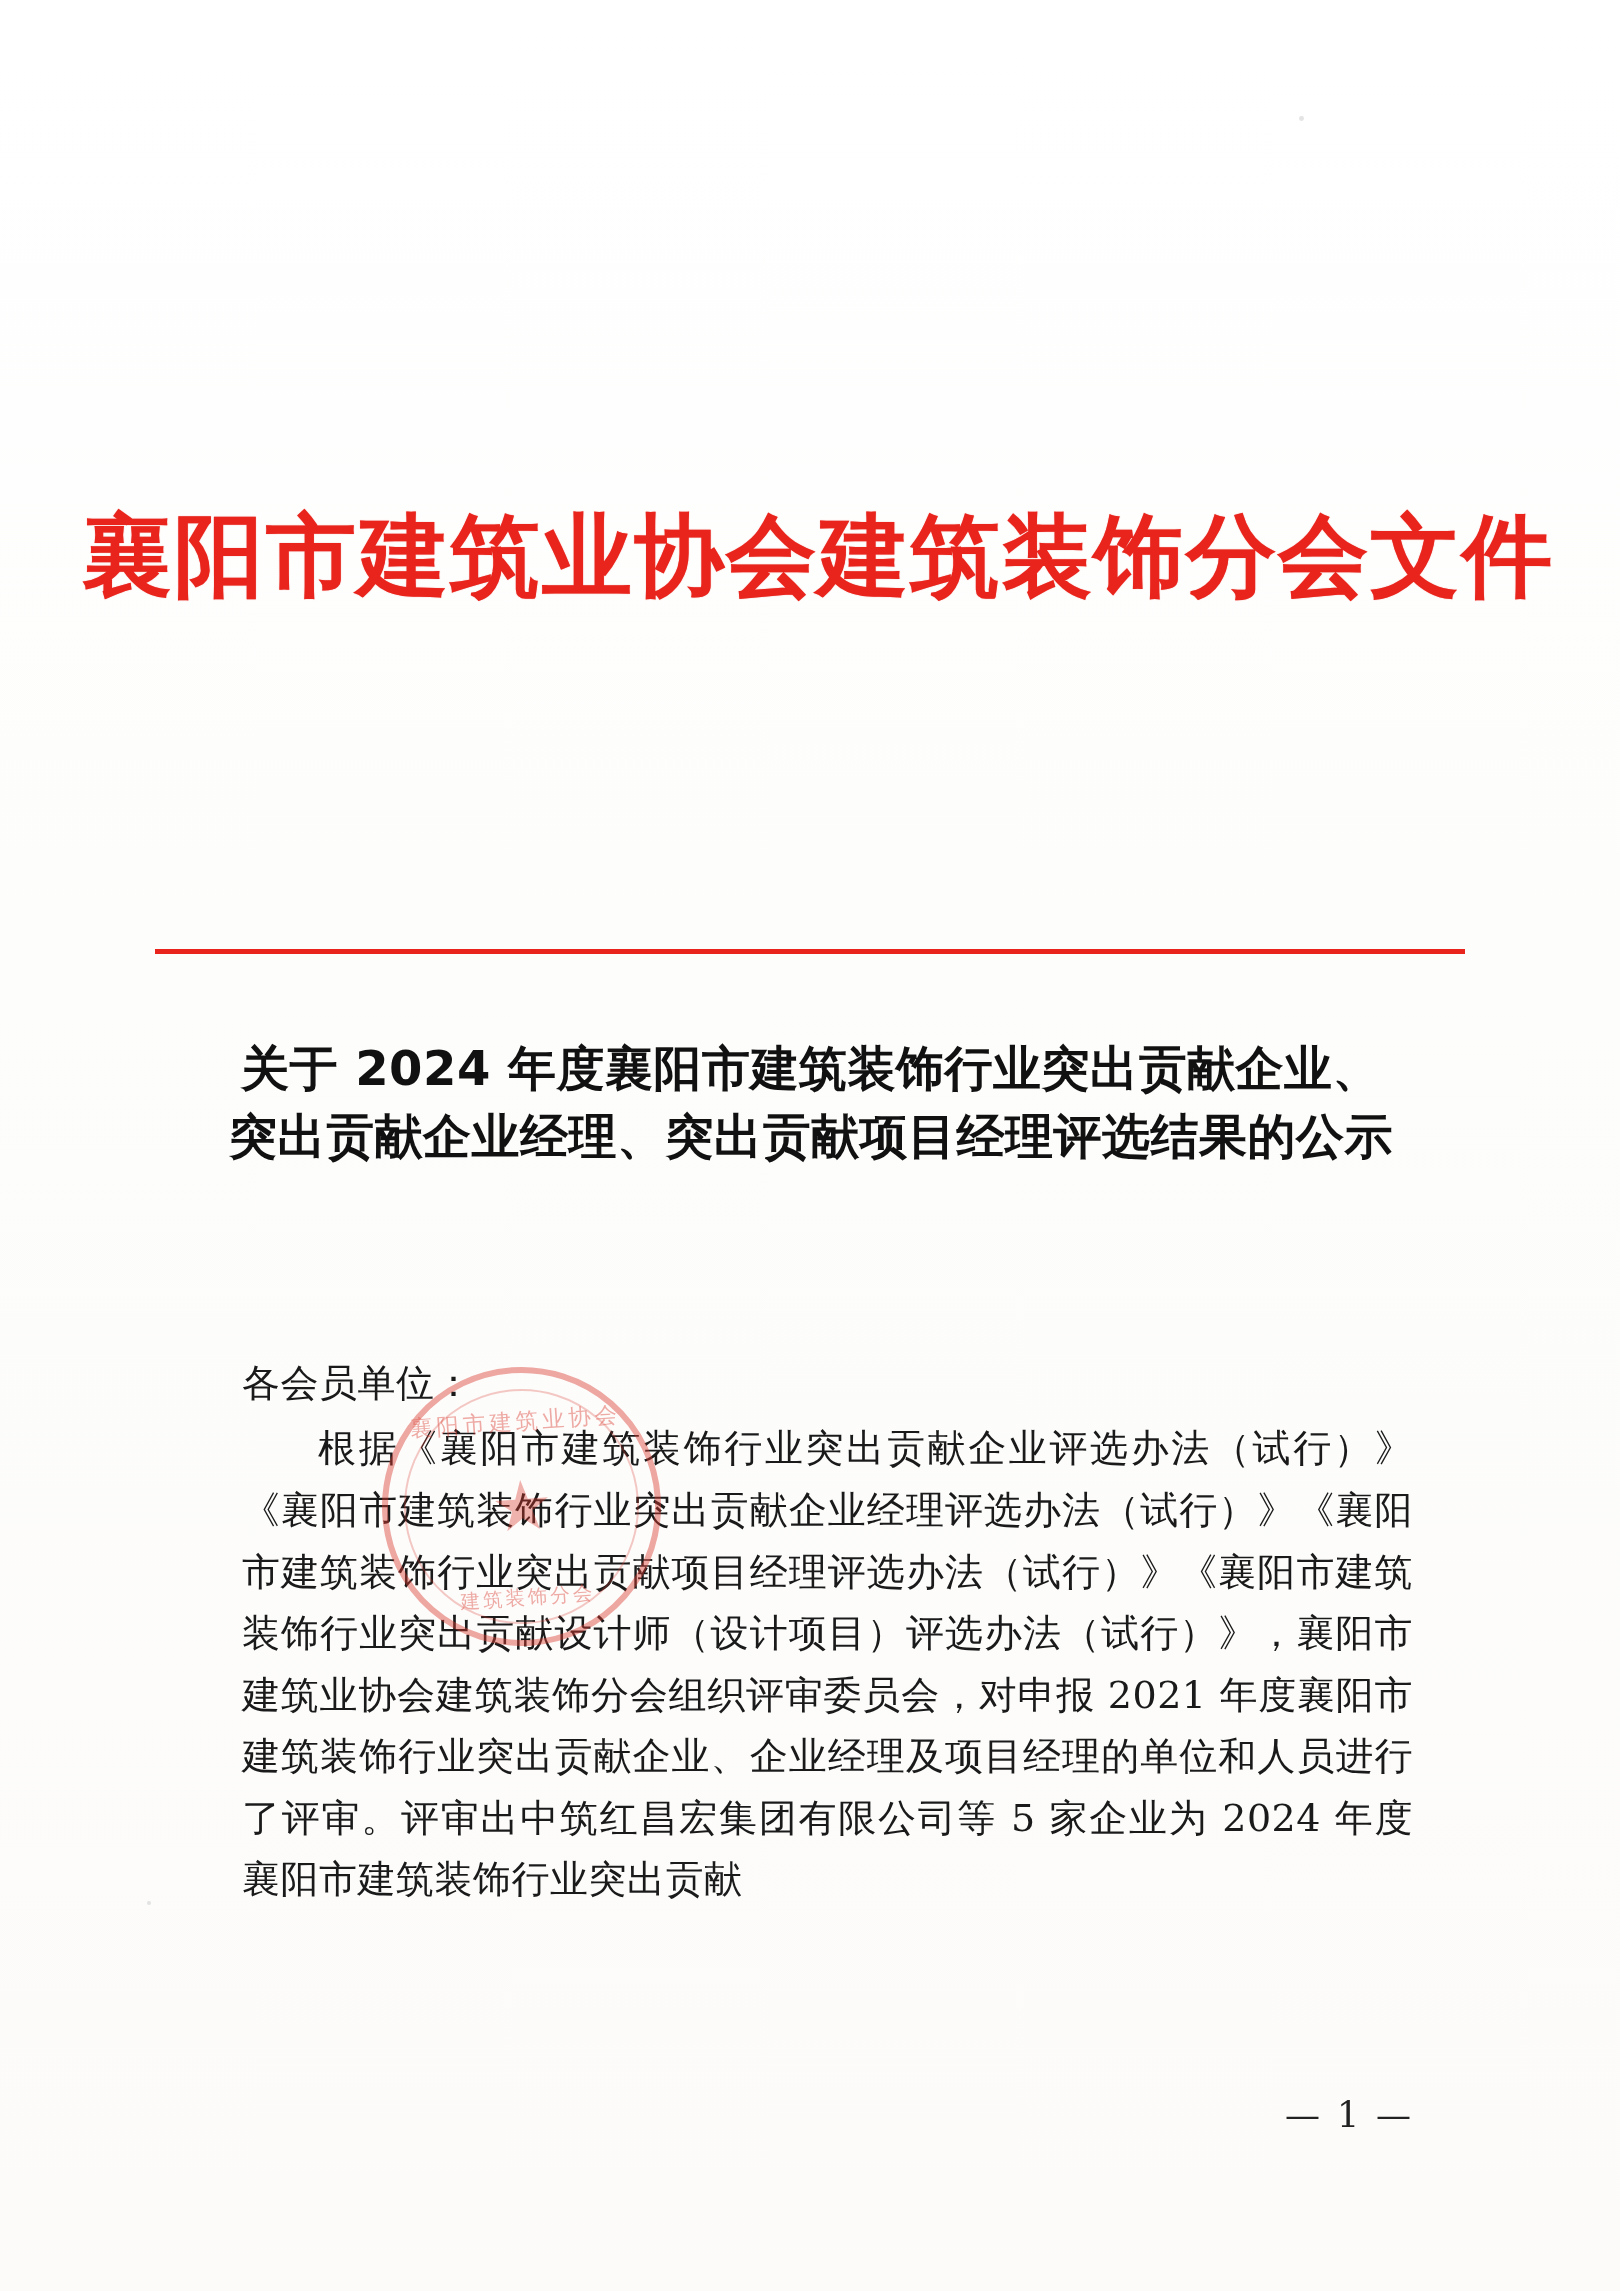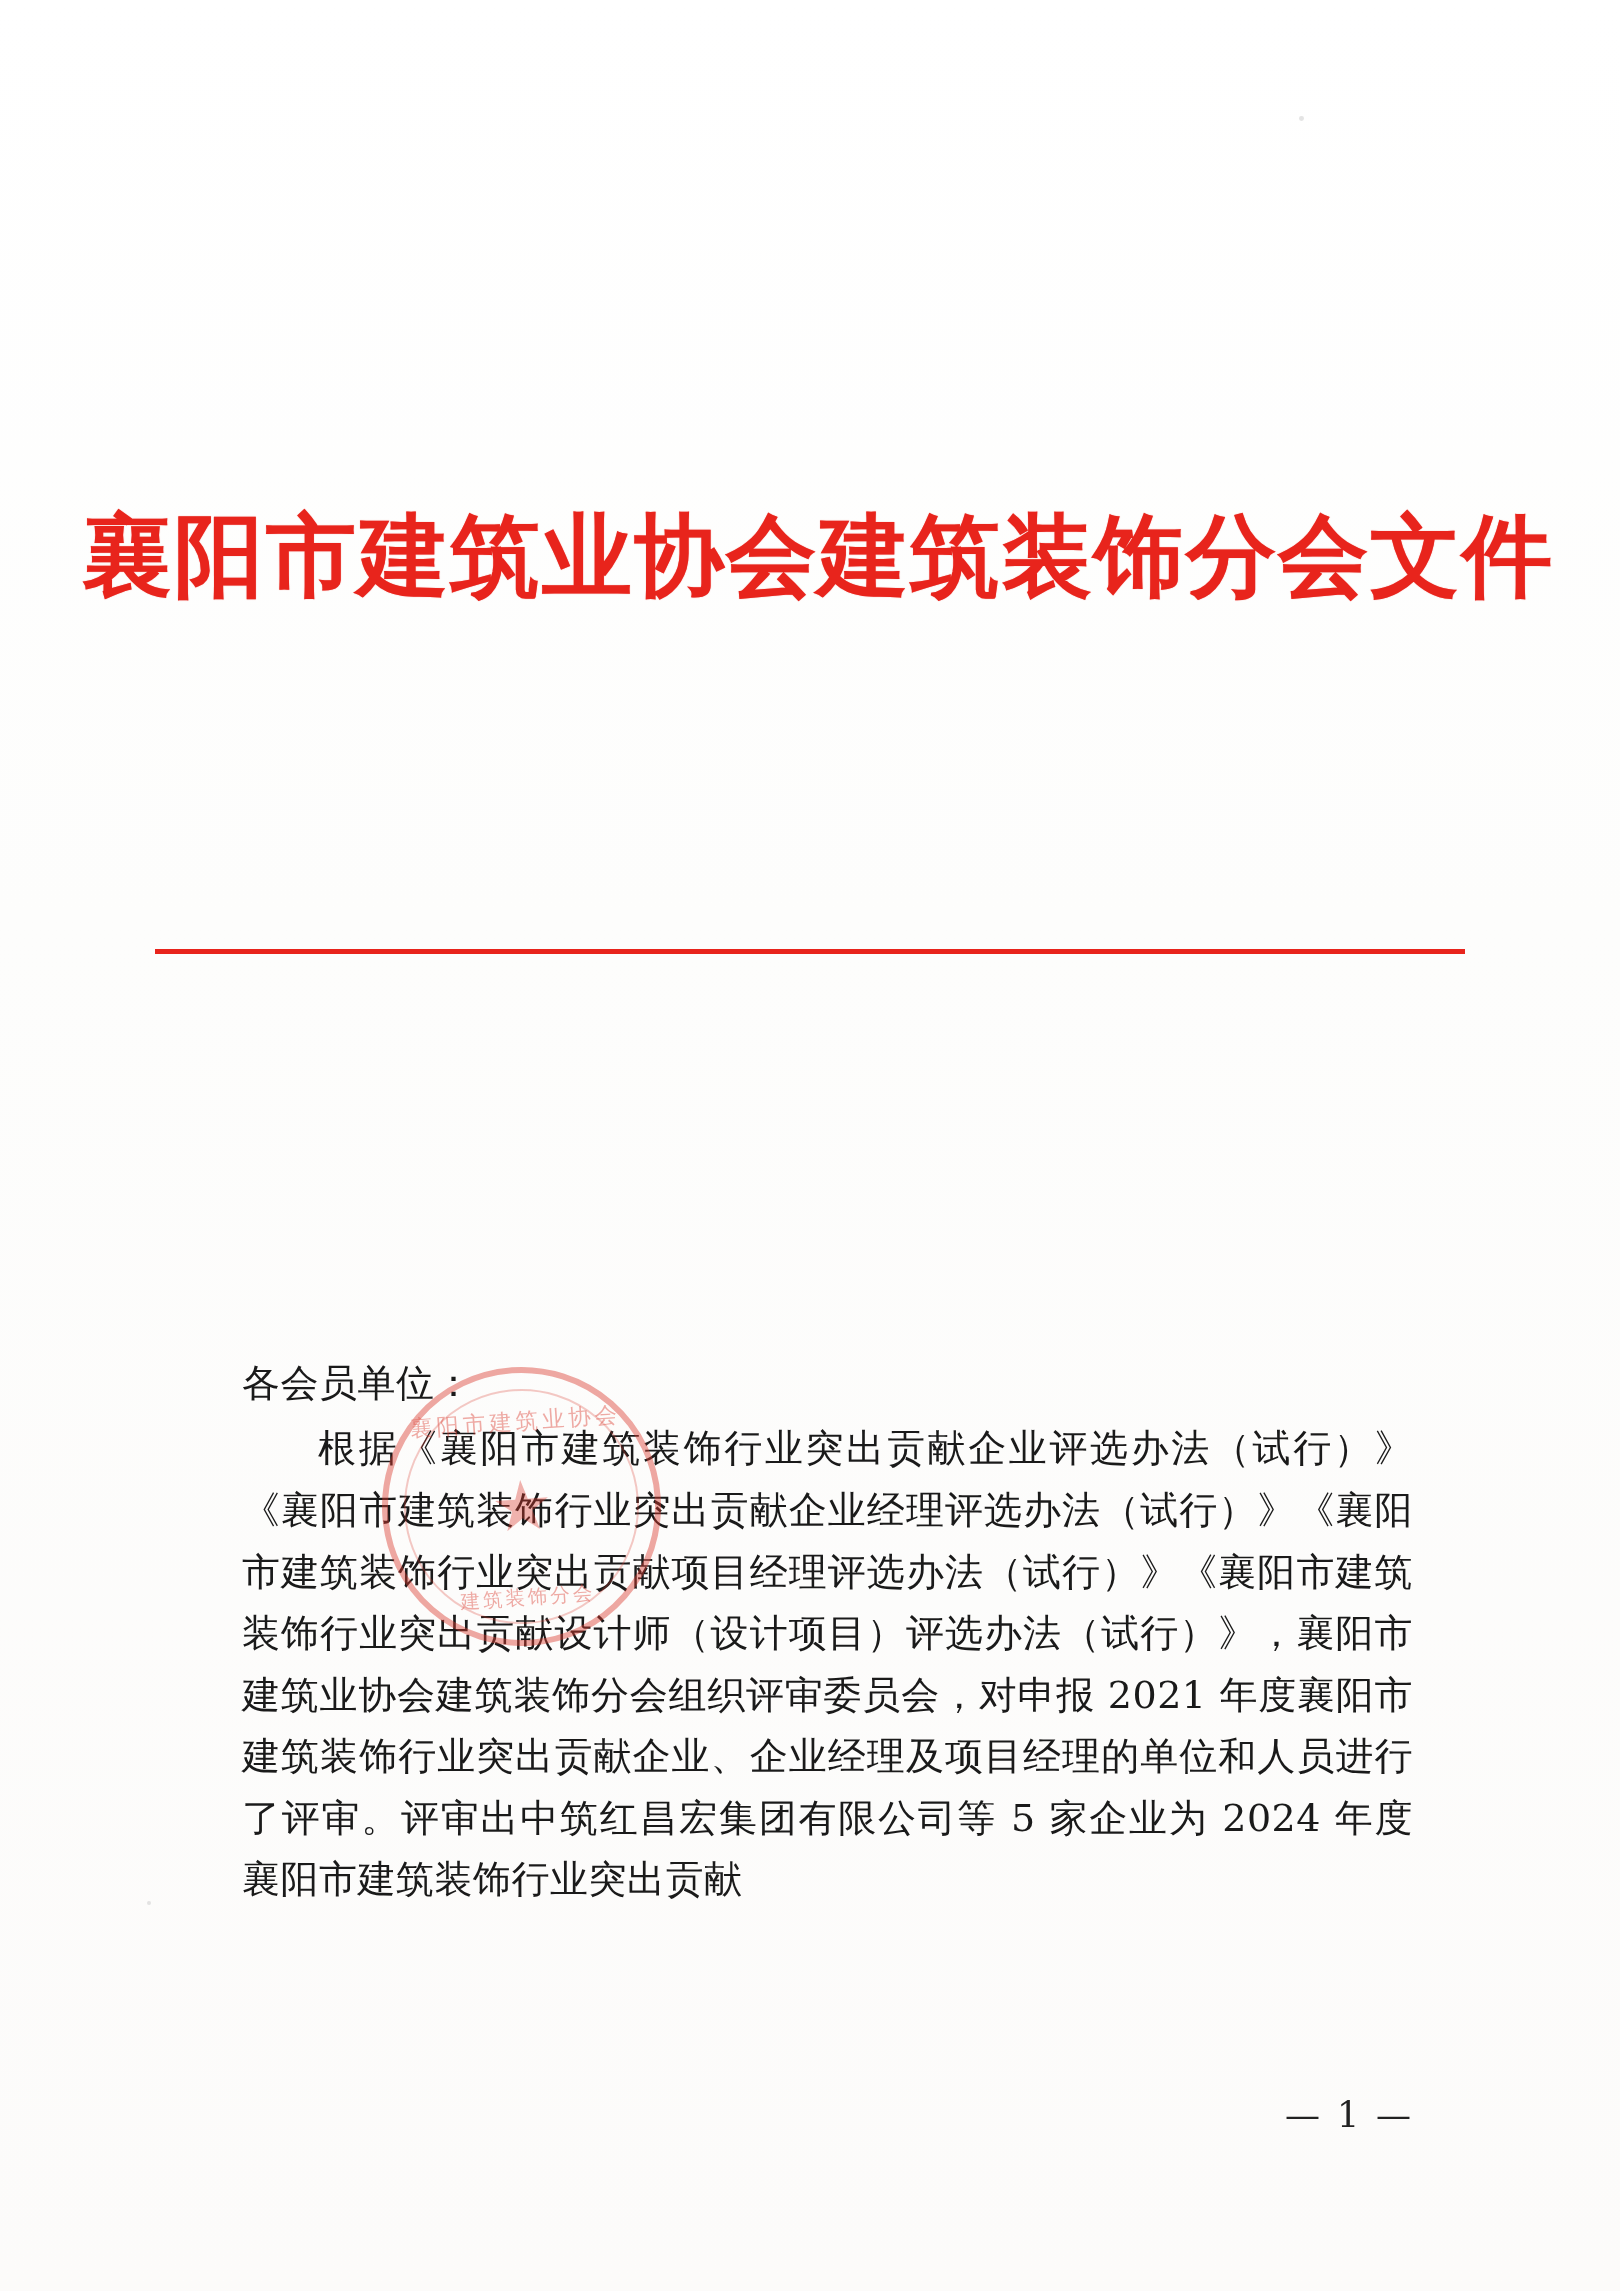--- a/index.html
+++ b/index.html
@@ -153,20 +153,21 @@
 </style>
 </head>
 <body>
 
 <div class="page">
 
   <div class="doc-header">襄阳市建筑业协会建筑装饰分会文件</div>
 
   <div class="red-rule"></div>
 
+  <div class="doc-title">关于 2024 年度襄阳市建筑装饰行业突出贡献企业、突出贡献企业经理、突出贡献项目经理评选结果的公示</div>
 
   <div class="body-block">
     <p>各会员单位：</p>
     <p class="indent2">根据《襄阳市建筑装饰行业突出贡献企业评选办法（试行）》《襄阳市建筑装饰行业突出贡献企业经理评选办法（试行）》《襄阳市建筑装饰行业突出贡献项目经理评选办法（试行）》《襄阳市建筑装饰行业突出贡献设计师（设计项目）评选办法（试行）》，襄阳市建筑业协会建筑装饰分会组织评审委员会，对申报 2021 年度襄阳市建筑装饰行业突出贡献企业、企业经理及项目经理的单位和人员进行了评审。评审出中筑红昌宏集团有限公司等 5 家企业为 2024 年度襄阳市建筑装饰行业突出贡献</p>
   </div>
 
   <div class="seal">
     <div class="seal-text-top">襄阳市建筑业协会</div>
     <div class="seal-star">★</div>
     <div class="seal-text-bottom">建筑装饰分会</div>

